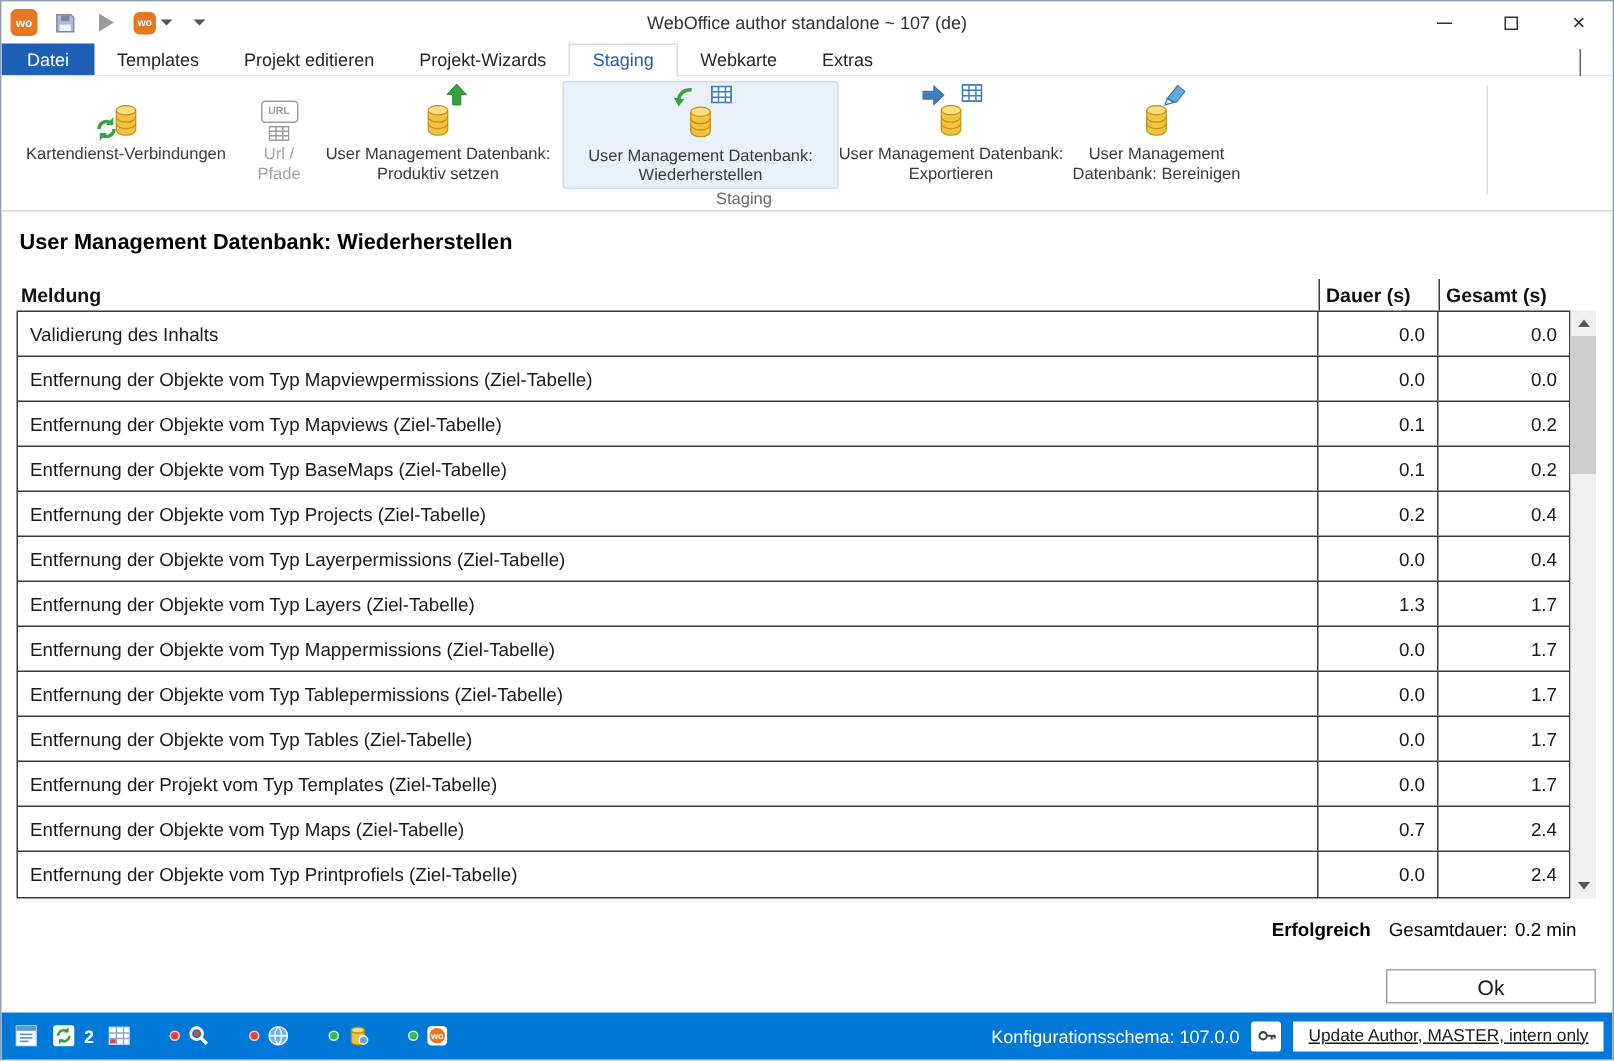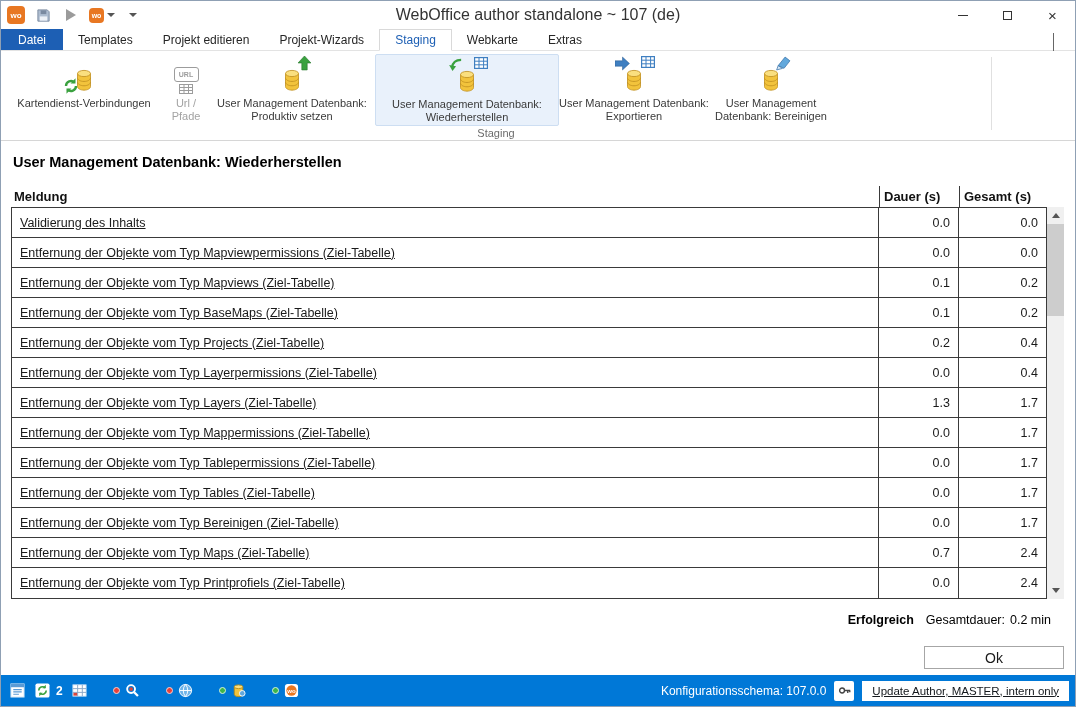--- a/index.html
+++ b/index.html
@@ -9,21 +9,21 @@
 
   
   .titlebar { height:28px; display:flex; align-items:center; background:#fff; position:relative; }
   .qat { display:flex; align-items:center; gap:8px; padding-left:6px; z-index:2; }
   .wo-logo { width:18px; height:18px; border-radius:4px; background:#e87722; color:#fff; font-weight:bold; font-size:8px; display:flex; align-items:center; justify-content:center; }
   .wo-logo.small { width:15px; height:15px; font-size:7px; }
   .qat-btn { display:flex; align-items:center; justify-content:center; width:20px; height:20px; }
   .play-tri { width:0; height:0; border-left:10px solid #9b9b9b; border-top:6px solid transparent; border-bottom:6px solid transparent; }
   .caret-down { width:0; height:0; border-left:4px solid transparent; border-right:4px solid transparent; border-top:4px solid #555; }
   .qat-combo { display:flex; align-items:center; gap:3px; }
-  .win-title { position:absolute; left:0; right:0; text-align:center; font-size:16px; color:#333; pointer-events:none; }
+  .win-title { position:absolute; left:0; right:0; text-align:center; font-size:12px; color:#333; pointer-events:none; }
   .win-controls { margin-left:auto; display:flex; z-index:2; }
   .win-btn { width:45px; height:28px; display:flex; align-items:center; justify-content:center; color:#333; }
   .min-glyph { width:10px; height:1px; background:#333; }
   .max-glyph { width:9px; height:9px; border:1px solid #333; }
   .close-glyph { font-size:15px; line-height:1; color:#333; }
 
   
   .tabbar { height:22px; display:flex; align-items:stretch; background:#fff; border-bottom:1px solid #e3e3e3; position:relative; }
   .tab { display:flex; align-items:center; padding:0 15px; font-size:12px; color:#262626; cursor:default; }
   .tab.file { background:#1d5fb4; color:#fff; padding:0 17px; }
@@ -57,21 +57,21 @@
   .table-area { display:flex; margin-top:16px; }
   .tgrid { width:1036px; }
   .thead { display:flex; height:21px; align-items:center; font-weight:bold; font-size:13px; color:#111; }
   .th.c0 { flex:1; padding-left:3px; }
   .th.c1 { width:80px; padding-left:4px; border-left:1px solid #3a3a3a; height:100%; display:flex; align-items:center; }
   .th.c2 { width:88px; padding-left:4px; border-left:1px solid #3a3a3a; height:100%; display:flex; align-items:center; }
   .tbody { border:1px solid #3a3a3a; }
   .tr { display:flex; height:30px; border-bottom:1px solid #3a3a3a; background:#fff; }
   .tr:last-child { border-bottom:none; }
   .td { display:flex; align-items:center; font-size:12.5px; color:#1a1a1a; }
-  .td.c0 { flex:1; padding:0 8px;text-decoration:underline; }
+  .td.c0 { flex:1; padding:0 8px; }
   .td.c1 { width:80px; justify-content:flex-end; padding-right:8px; border-left:1px solid #3a3a3a; }
   .td.c2 { width:88px; justify-content:flex-end; padding-right:8px; border-left:1px solid #3a3a3a; }
   .vscroll { width:17px; margin-top:21px; height:392px; background:#f0f0f0; display:flex; flex-direction:column; }
   .sarrow { height:17px; display:flex; align-items:center; justify-content:center; }
   .tri-up { width:0; height:0; border-left:4px solid transparent; border-right:4px solid transparent; border-bottom:5px solid #555; }
   .tri-down { width:0; height:0; border-left:4px solid transparent; border-right:4px solid transparent; border-top:5px solid #555; }
   .strack { flex:1; position:relative; }
   .sthumb { position:absolute; top:0; left:0; right:0; height:92px; background:#cdcdcd; }
   .resultline { display:flex; justify-content:flex-end; align-items:center; margin-top:14px; padding-right:14px; font-size:12.5px; color:#000; }
   .result { font-weight:bold; margin-right:12px;padding-left:16px; }
@@ -304,21 +304,21 @@
               <div class="td c0">Entfernung der Objekte vom Typ Tablepermissions (Ziel-Tabelle)</div>
               <div class="td c1">0.0</div>
               <div class="td c2">1.7</div>
             </div>
           <div class="tr">
               <div class="td c0">Entfernung der Objekte vom Typ Tables (Ziel-Tabelle)</div>
               <div class="td c1">0.0</div>
               <div class="td c2">1.7</div>
             </div>
           <div class="tr">
-              <div class="td c0">Entfernung der Objekte vom Typ Bereinigen (Ziel-Tabelle)</div>
+              <div class="td c0">Entfernung der Projekt vom Typ Templates (Ziel-Tabelle)</div>
               <div class="td c1">0.0</div>
               <div class="td c2">1.7</div>
             </div>
           <div class="tr">
               <div class="td c0">Entfernung der Objekte vom Typ Maps (Ziel-Tabelle)</div>
               <div class="td c1">0.7</div>
               <div class="td c2">2.4</div>
             </div>
           <div class="tr">
               <div class="td c0">Entfernung der Objekte vom Typ Printprofiels (Ziel-Tabelle)</div>

